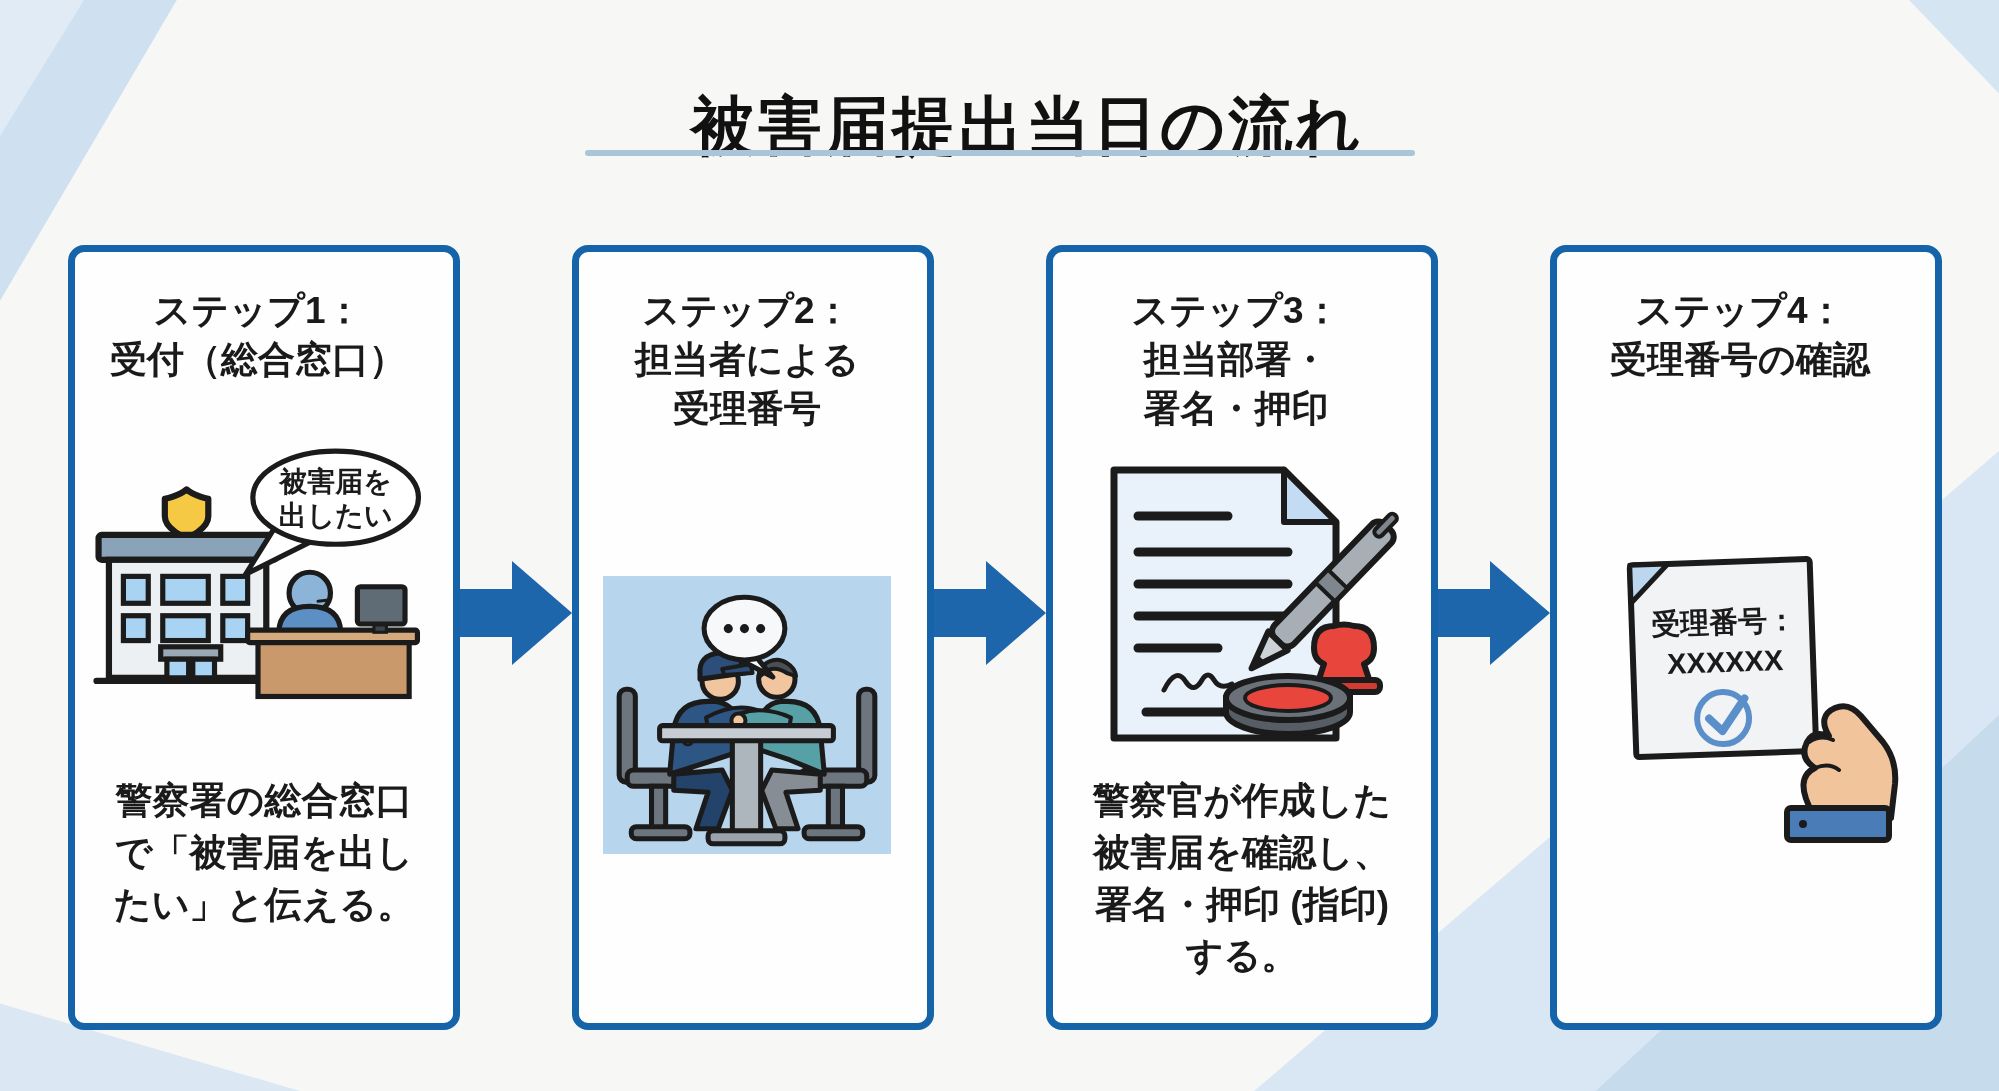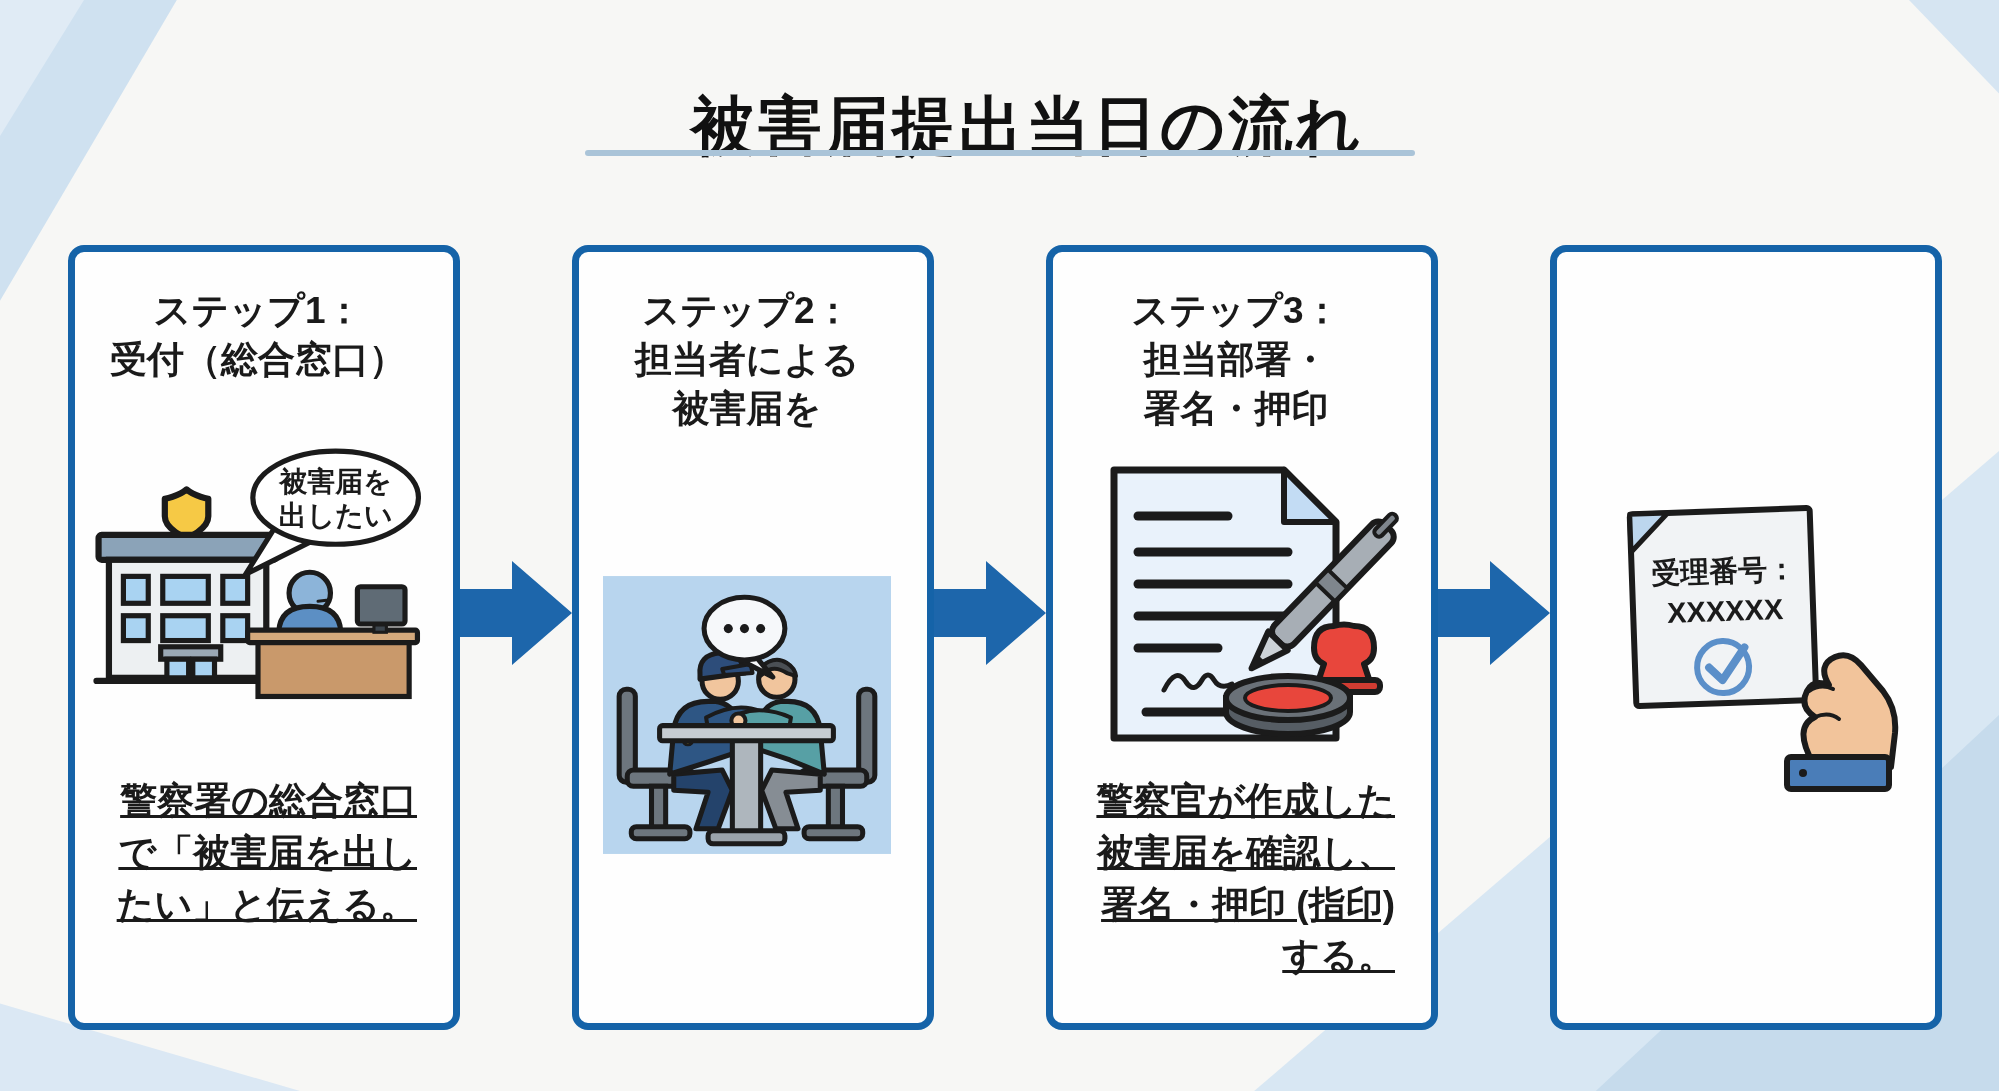--- a/index.html
+++ b/index.html
@@ -59,21 +59,21 @@
     font-size:37px;font-weight:700;line-height:1.33;
     text-align:center;white-space:pre-line;
   }
   .illus{
     flex:1;display:flex;align-items:center;justify-content:center;
     min-height:0;
   }
   .step-desc{
     height:222px;margin:0;padding:0 0 0 12px;
     font-size:37px;font-weight:700;line-height:1.4;
-    text-align:right;white-space:pre-line;text-decoration:underline;
+    text-align:center;white-space:pre-line;
   }
   .arrow{
     align-self:center;margin-top:-50px;
     width:112px;height:108px;flex:0 0 auto;
   }
   svg text{font-family:"Liberation Sans","DejaVu Sans",sans-serif;}
 </style>
 </head>
 <body>
 
@@ -139,21 +139,21 @@
 たい」と伝える。</p>
     </section>
 
     <svg class="arrow" viewBox="0 0 112 108">
       <polygon points="0,30 52,30 52,2 112,54 52,106 52,78 0,78" fill="#1d66ab"></polygon>
     </svg>
 
     <section class="step-box">
       <h2 class="step-heading">ステップ2：
 担当者による
-被害届を</h2>
+受理番号</h2>
       <div class="illus">
         <svg viewBox="0 0 285 275" width="288" height="278">
           <rect x="0" y="0" width="285" height="275" fill="#b8d5ee"></rect>
           <g fill="#6d767e" stroke="#1b1b1b" stroke-width="5">
             <rect x="16" y="112" width="16" height="92" rx="7"></rect>
             <rect x="24" y="192" width="66" height="16" rx="6"></rect>
             <rect x="48" y="208" width="14" height="42"></rect>
             <rect x="28" y="248" width="58" height="12" rx="5"></rect>
           </g>
           <g fill="#6d767e" stroke="#1b1b1b" stroke-width="5">
@@ -241,20 +241,22 @@
 被害届を確認し、
 署名・押印 (指印)
 する。</p>
     </section>
 
     <svg class="arrow" viewBox="0 0 112 108">
       <polygon points="0,30 52,30 52,2 112,54 52,106 52,78 0,78" fill="#1d66ab"></polygon>
     </svg>
 
     <section class="step-box">
+      <h2 class="step-heading">ステップ4：
+受理番号の確認</h2>
       <div class="illus">
         <svg viewBox="0 0 330 305" width="330" height="305" overflow="visible">
           <g transform="rotate(-2 150 120)">
             <rect x="58" y="24" width="180" height="192" rx="3" fill="#f1f3f5" stroke="#1b1b1b" stroke-width="6"></rect>
             <path d="M58 24 L96 24 L58 62 Z" fill="#bcd6ee" stroke="#1b1b1b" stroke-width="5" stroke-linejoin="round"></path>
             <text x="150" y="94" font-size="29" font-weight="bold" text-anchor="middle" fill="#1b1b1b">受理番号：</text>
             <text x="150" y="134" font-size="29" font-weight="bold" text-anchor="middle" fill="#1b1b1b">XXXXXX</text>
             <g stroke="#5b8fc9" fill="none" stroke-linecap="round">
               <circle cx="146" cy="180" r="26" stroke-width="6"></circle>
               <path d="M132 180 L145 193 L168 161" stroke-width="8" stroke-linejoin="round"></path>

